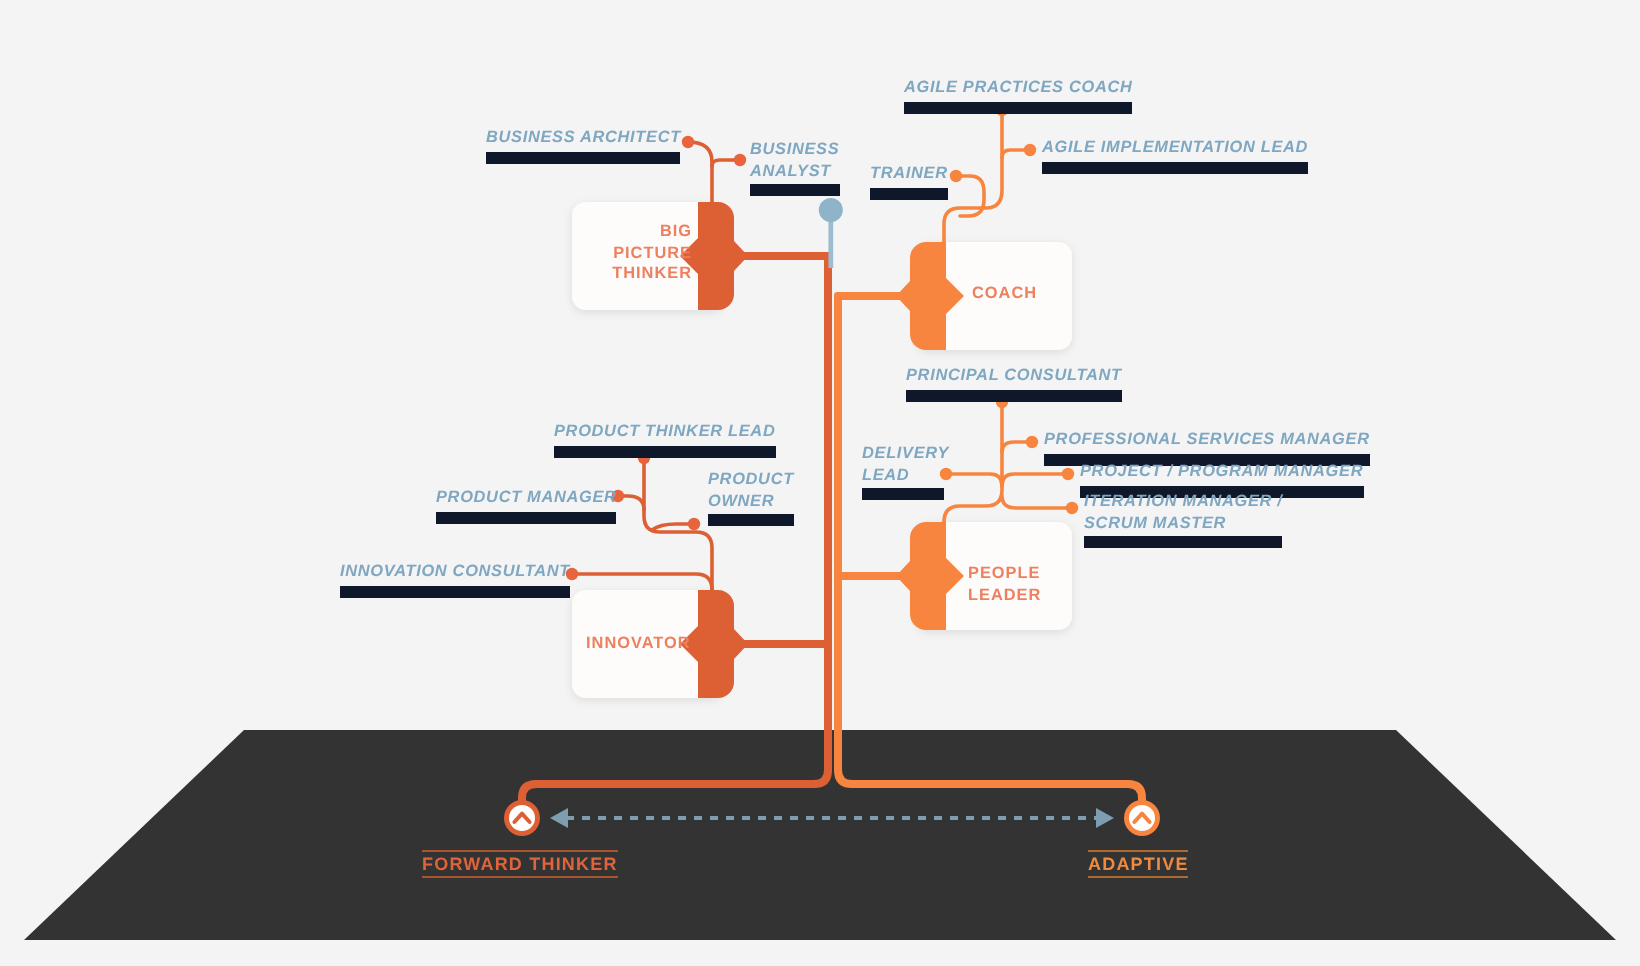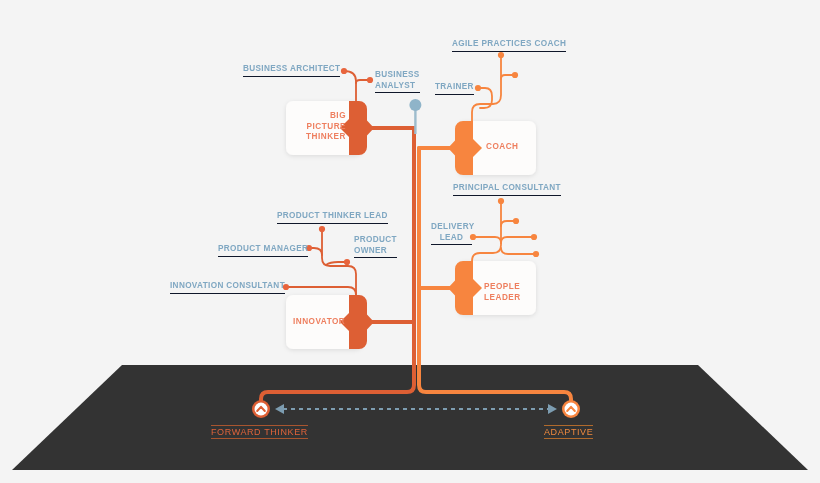--- a/index.html
+++ b/index.html
@@ -12,41 +12,42 @@
   }
   #stage{position:absolute;inset:0;width:820px;height:483px;}
   svg.layer{position:absolute;left:0;top:0;width:820px;height:483px;}
   .lbl{
     position:absolute;
     font-size:8.2px;
     letter-spacing:.35px;
     color:#7fa7c2;
     white-space:pre;
     line-height:10.5px;
-    border-bottom:1px solid #0f172a;
+    border-bottom:6px solid #0f172a;
     padding-bottom:1px;
     font-weight:600;
+    font-style:italic;
   }
   .lbl.two{line-height:10.5px;}
-  .lbl.right{text-align:center;}
+  .lbl.right{text-align:left;}
   .nodetext{
     position:absolute;
     font-size:8.2px;
     color:#ee7f5f;
     letter-spacing:.5px;
     line-height:10.5px;
     white-space:pre;
     font-weight:700;
   }
   .basetext{
     position:absolute;
     font-size:9px;
     color:#e0633a;
     letter-spacing:.6px;
-    font-weight:400;
+    font-weight:700;
     border-top:1px solid #a8552f;
     border-bottom:1px solid #a8552f;
     padding:1px 0 1px 0;
     white-space:pre;
   }
   .basetext.adaptive{color:#f08a3e;border-color:#b06a2c;}
 </style>
 </head>
 <body>
 
@@ -174,31 +175,36 @@
       <circle cx="571" cy="409" r="6.5" fill="#ffffff"></circle>
       <path d="M567.2,411 l3.8,-4.2 l3.8,4.2" fill="none" stroke="#f7853f" stroke-width="2" stroke-linecap="round" stroke-linejoin="round"></path>
     </g>
   </svg>
 
   <div class="lbl" style="left:243px;top:64px;text-align:right;">BUSINESS ARCHITECT</div>
   <div class="lbl two" style="left:375px;top:70px;">BUSINESS
 ANALYST</div>
 
   <div class="lbl" style="left:452px;top:39px;">AGILE PRACTICES COACH</div>
+  <div class="lbl" style="left:521px;top:69px;">AGILE IMPLEMENTATION LEAD</div>
   <div class="lbl" style="left:435px;top:82px;">TRAINER</div>
 
   <div class="lbl" style="left:277px;top:211px;">PRODUCT THINKER LEAD</div>
   <div class="lbl" style="left:218px;top:244px;text-align:right;">PRODUCT MANAGER</div>
   <div class="lbl two" style="left:354px;top:235px;">PRODUCT
 OWNER</div>
   <div class="lbl" style="left:170px;top:281px;text-align:right;">INNOVATION CONSULTANT</div>
 
   <div class="lbl" style="left:453px;top:183px;">PRINCIPAL CONSULTANT</div>
+  <div class="lbl" style="left:522px;top:215px;">PROFESSIONAL SERVICES MANAGER</div>
   <div class="lbl two right" style="left:431px;top:222px;width:41px;">DELIVERY
 LEAD</div>
+  <div class="lbl" style="left:540px;top:231px;">PROJECT / PROGRAM MANAGER</div>
+  <div class="lbl two" style="left:542px;top:246px;">ITERATION MANAGER /
+SCRUM MASTER</div>
 
   <div class="nodetext right" style="left:296px;top:111px;width:50px;text-align:right;">BIG
 PICTURE
 THINKER</div>
   <div class="nodetext" style="left:486px;top:142px;">COACH</div>
   <div class="nodetext" style="left:293px;top:317px;">INNOVATOR</div>
   <div class="nodetext" style="left:484px;top:282px;">PEOPLE
 LEADER</div>
 
   <div class="basetext" style="left:211px;top:425px;">FORWARD THINKER</div>

